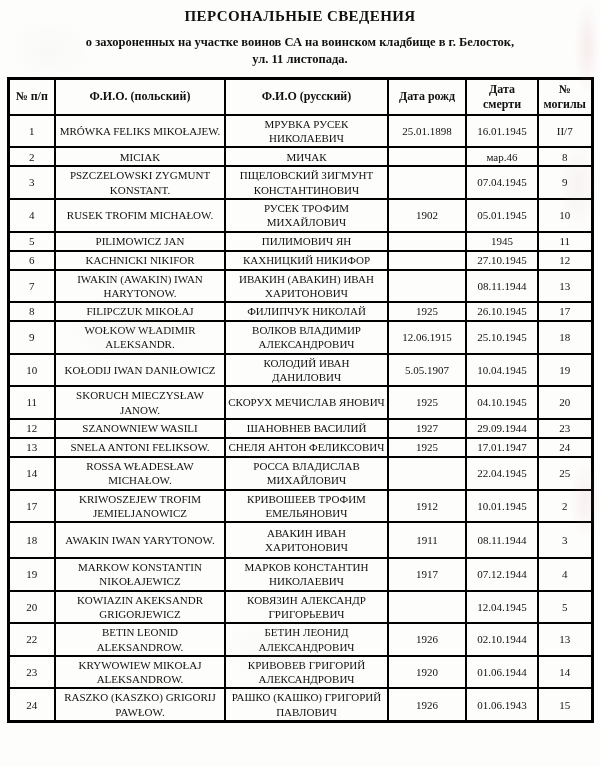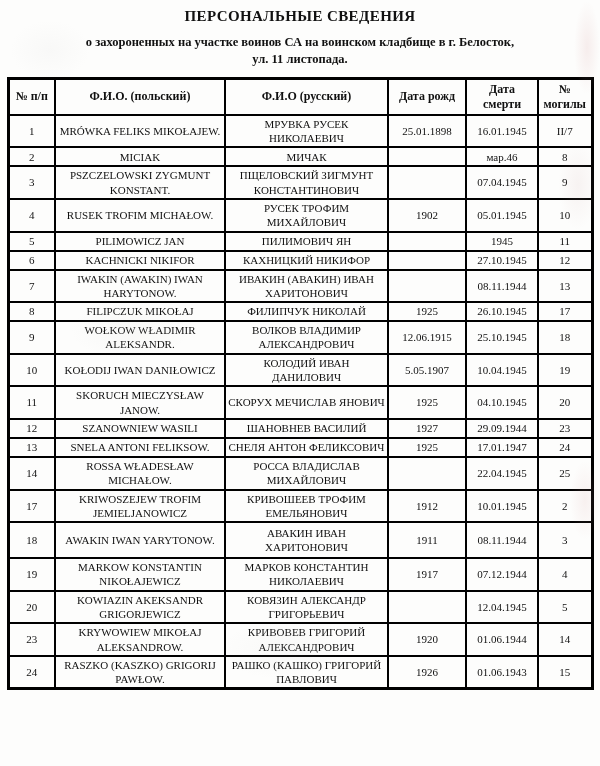--- a/index.html
+++ b/index.html
@@ -258,20 +258,28 @@
       </tr>
       <tr>
         <td>20</td>
         <td>KOWIAZIN AKEKSANDR GRIGORJEWICZ</td>
         <td>КОВЯЗИН АЛЕКСАНДР ГРИГОРЬЕВИЧ</td>
         <td></td>
         <td>12.04.1945</td>
         <td>5</td>
       </tr>
       <tr>
+        <td>22</td>
+        <td>BETIN LEONID ALEKSANDROW.</td>
+        <td>БЕТИН ЛЕОНИД АЛЕКСАНДРОВИЧ</td>
+        <td>1926</td>
+        <td>02.10.1944</td>
+        <td>13</td>
+      </tr>
+      <tr>
         <td>23</td>
         <td>KRYWOWIEW MIKOŁAJ ALEKSANDROW.</td>
         <td>КРИВОВЕВ ГРИГОРИЙ АЛЕКСАНДРОВИЧ</td>
         <td>1920</td>
         <td>01.06.1944</td>
         <td>14</td>
       </tr>
       <tr>
         <td>24</td>
         <td>RASZKO (KASZKO) GRIGORIJ PAWŁOW.</td>

